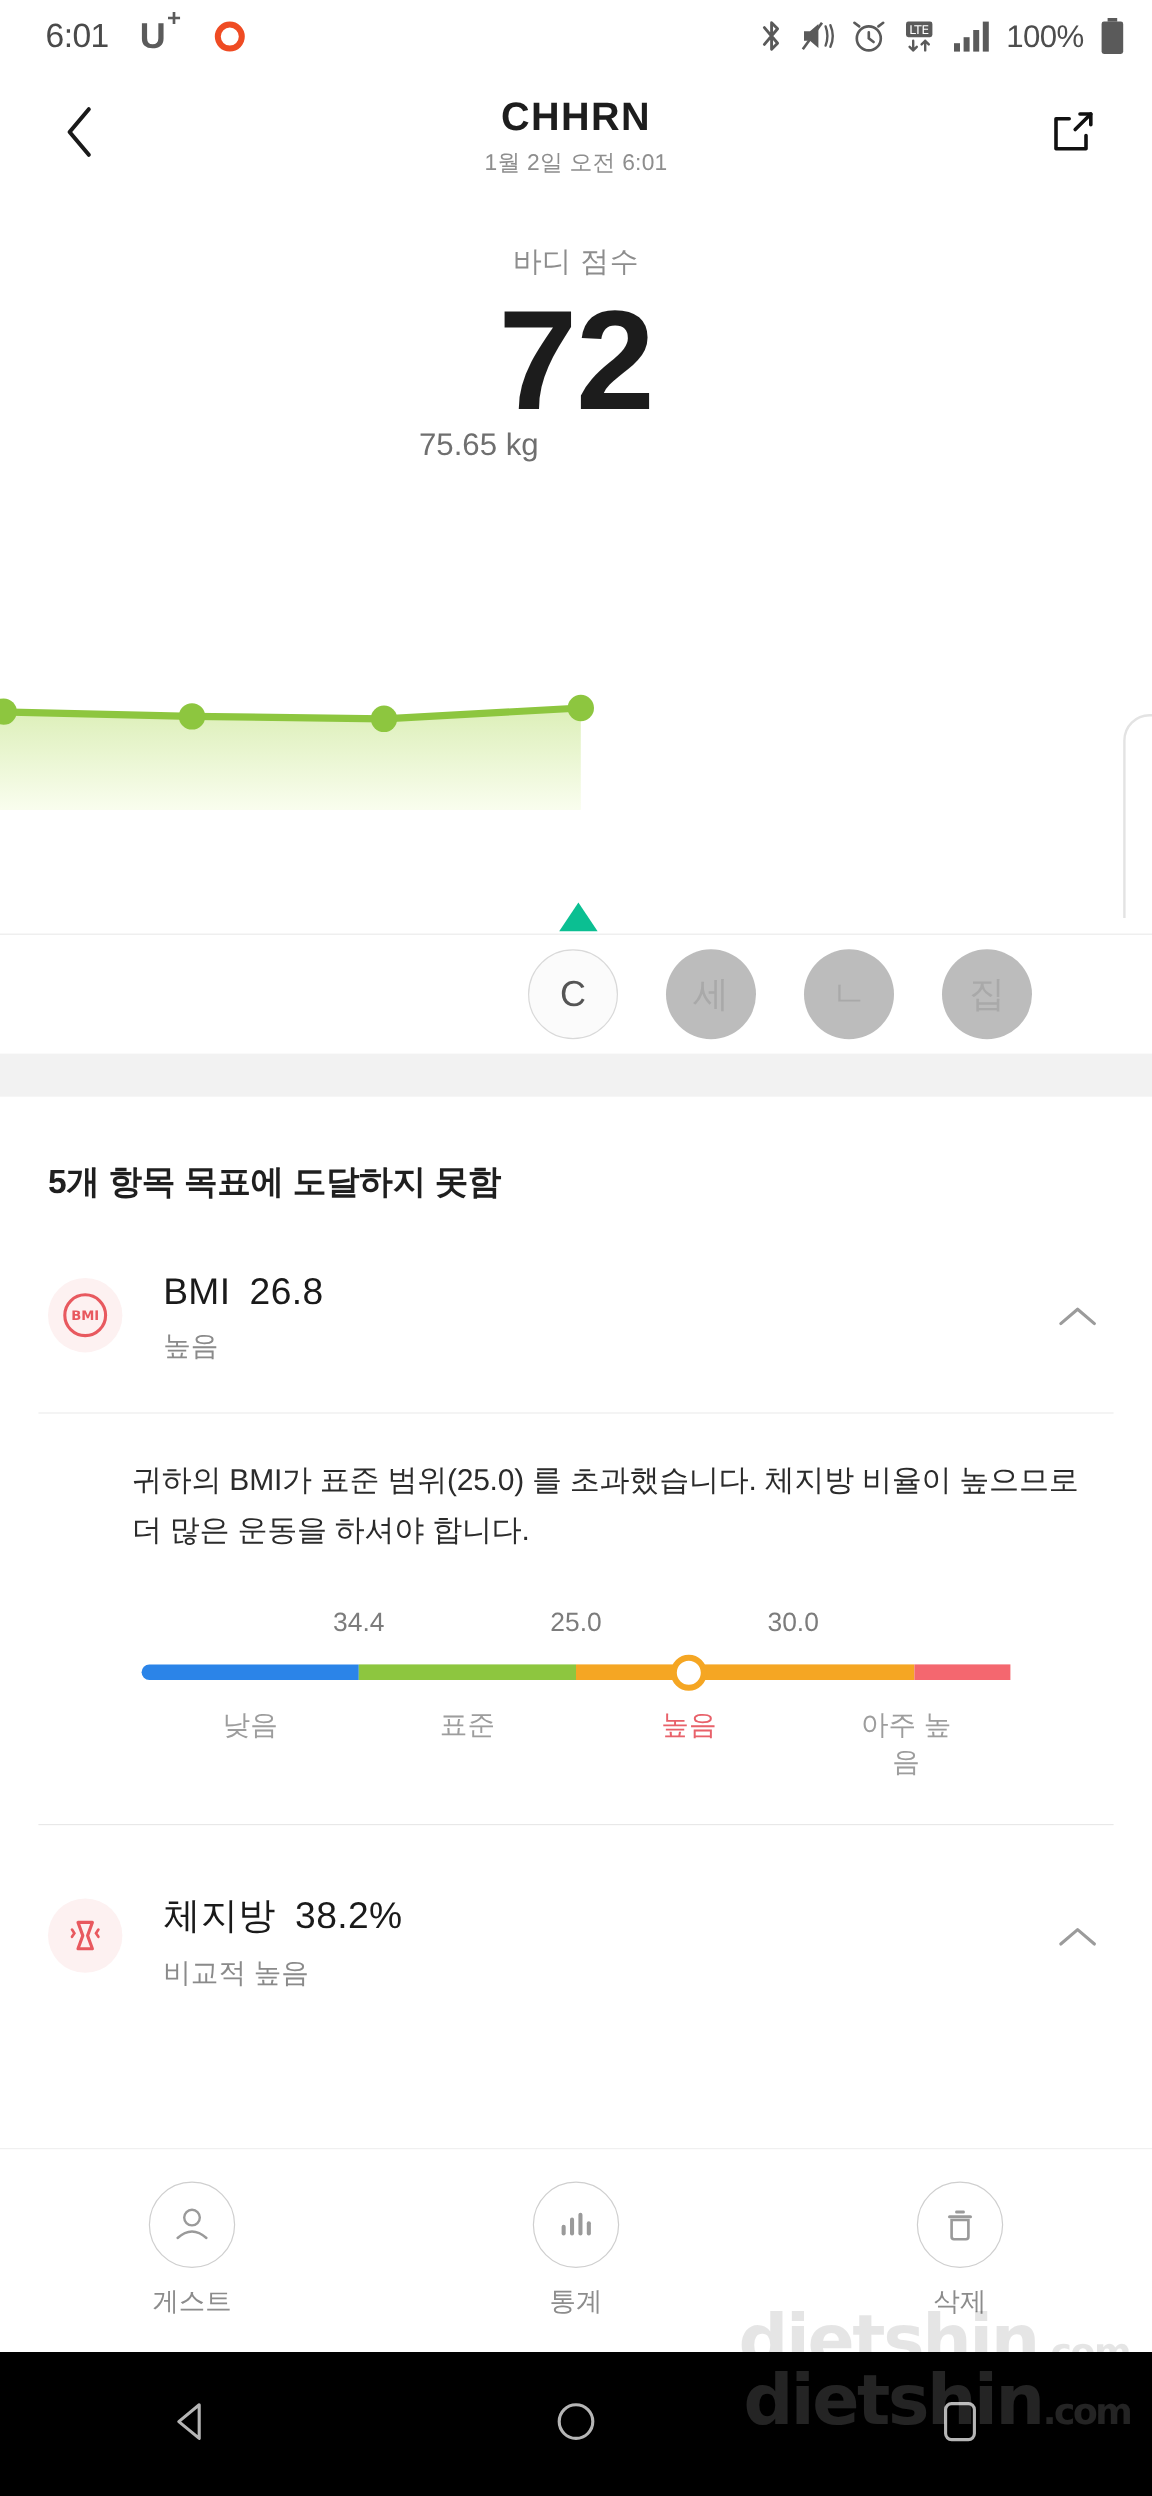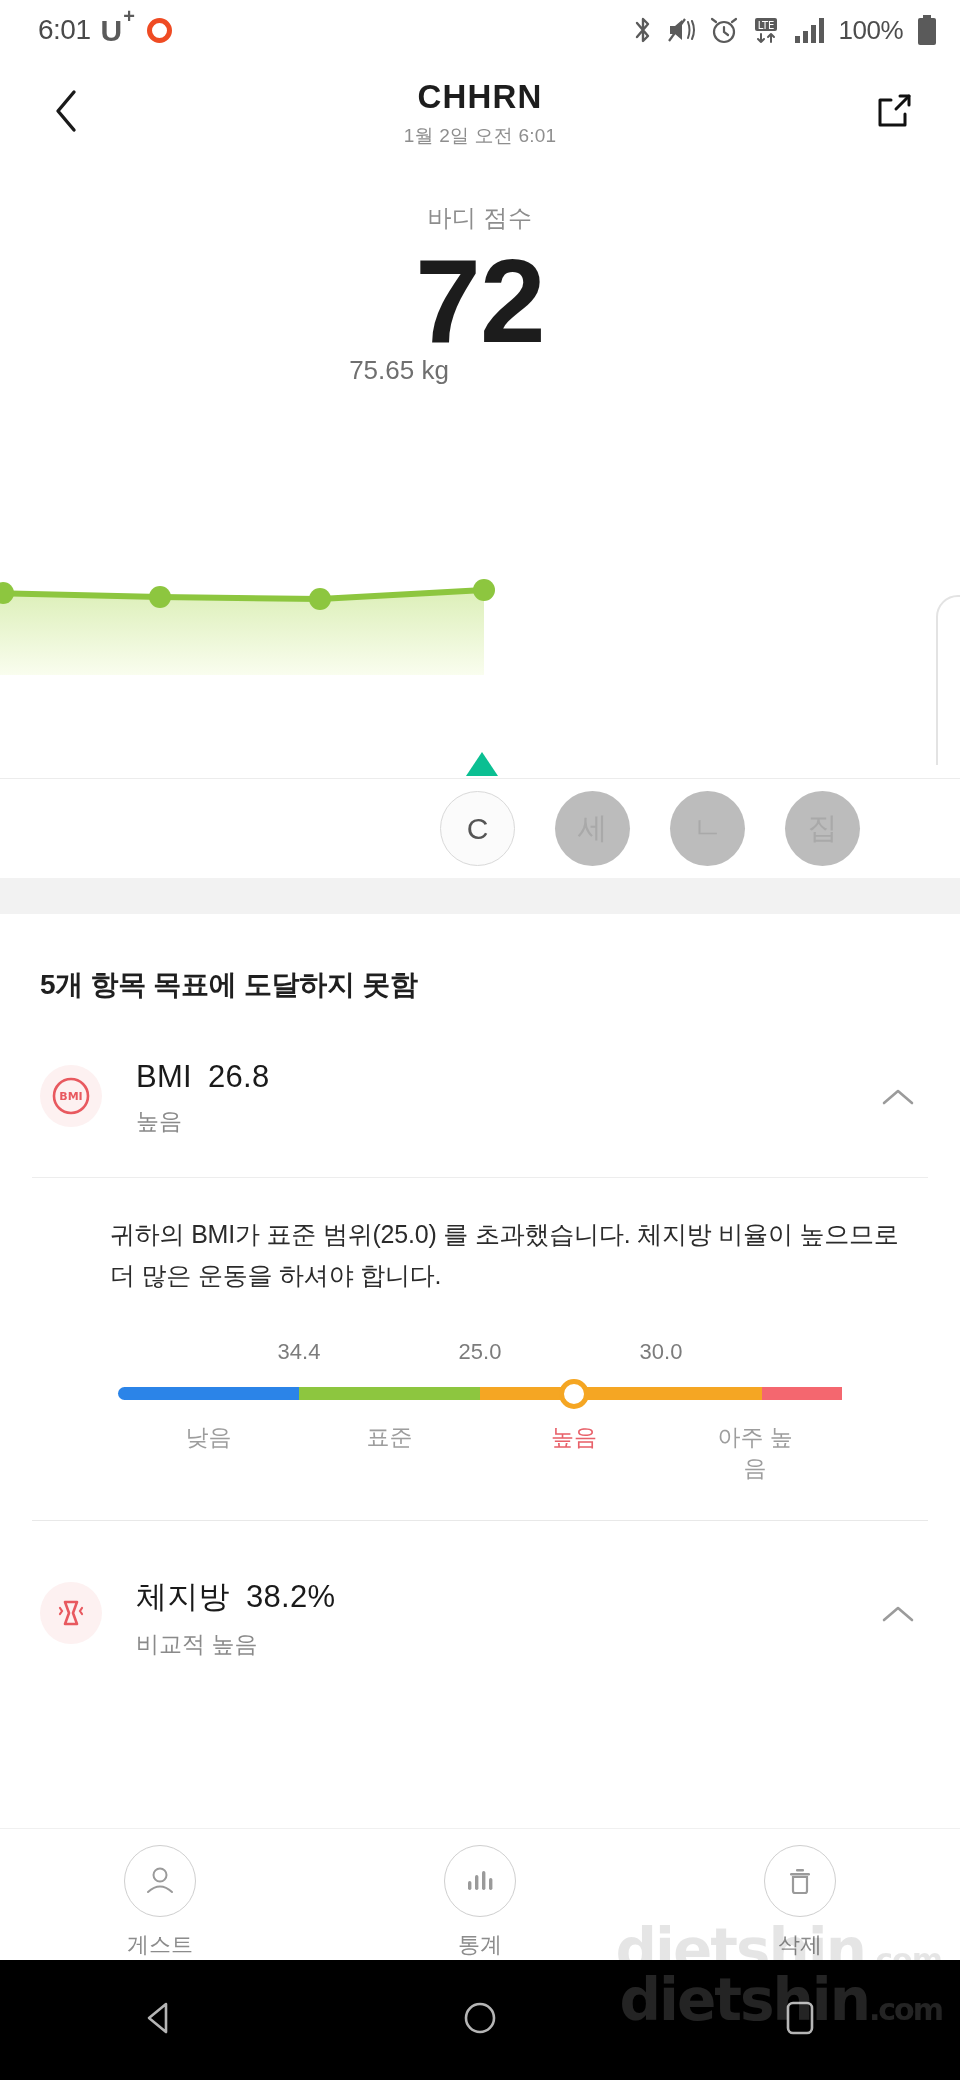--- a/index.html
+++ b/index.html
@@ -10,21 +10,21 @@
     overflow: hidden;
   }
   .phone { position: relative; width: 960px; height: 2080px; background: #fff; }
 
   
   .statusbar {
     position: absolute; top: 0; left: 0; width: 960px; height: 60px;
     background: #fff; display: flex; align-items: center;
     padding: 0 22px 0 38px;
   }
-  .sb-left { display: flex; align-items: center; gap: 10px; }
+  .sb-left { display: flex; align-items: center; gap: 26px; }
   .sb-time { font-size: 28px; color: #4a4a4a; letter-spacing: -0.5px; }
   .sb-carrier { font-size: 30px; font-weight: bold; color: #5b5b5b; position: relative; }
   .sb-carrier sup { font-size: 20px; position: relative; top: -7px; left: 1px; font-weight: bold;}
   .sb-ocircle {
     width: 25px; height: 25px; border-radius: 50%;
     border: 5px solid #ef4b23; margin-left: 3px;
   }
   .sb-right { margin-left: auto; display: flex; align-items: center; gap: 13px; }
   .sb-right svg { display: block; }
   .sb-batt { font-size: 26px; color: #4d4d4d; letter-spacing: -0.5px; }
@@ -128,22 +128,22 @@
     background: #fff; border: 5px solid #f5a623; transform: translate(-50%, -50%);
   }
   .labels { position: relative; height: 40px; margin: 22px 118px 0 118px; text-align: center; }
   .blabel { position: absolute; font-size: 23px; color: #9d9d9d; transform: translateX(-50%); }
   .blabel.active { color: #e8616a; }
 
   .hr-strong { height: 1px; background: #e8e8e8; margin: 58px 32px 0 32px; }
 
   
   .bottomnav {
-    position: absolute; bottom: 120px; left: 0; width: 960px; height: 132px;
-    background: #fff; display: flex; align-items: flex-end; justify-content: space-around;
+    position: absolute; bottom: 120px; left: 0; width: 960px; height: 170px;
+    background: #fff; display: flex; align-items: center; justify-content: space-around;
     border-top: 1px solid #f0f0f0;
   }
   .navitem { display: flex; flex-direction: column; align-items: center; gap: 13px; }
   .navcircle {
     width: 72px; height: 72px; border-radius: 50%; border: 1.5px solid #cfcfcf;
     display: flex; align-items: center; justify-content: center;
   }
   .navlabel { font-size: 22px; color: #8c8c8c; }
 
   .watermark {

